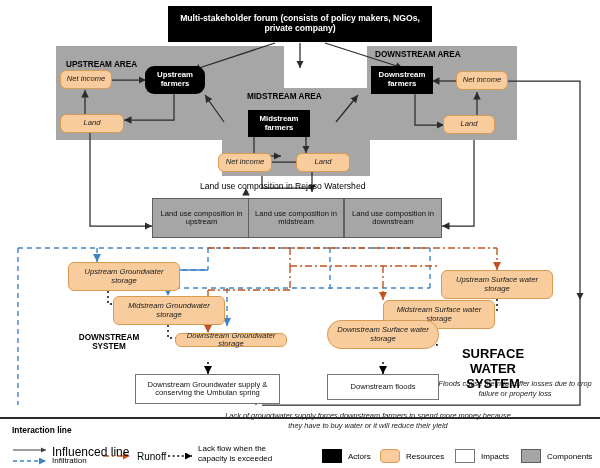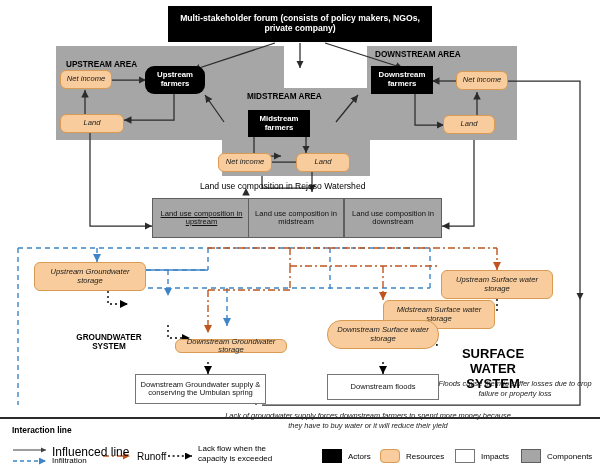--- a/index.html
+++ b/index.html
@@ -162,38 +162,41 @@
   </div>
   <div class="node resource" style="left:456px;top:71px;width:52px;height:19px;font-size:7.6px;">
     <span>Net income</span>
   </div>
   <div class="node resource" style="left:443px;top:115px;width:52px;height:19px;font-size:7.6px;">
     <span>Land</span>
   </div>
 
   <div class="plain" style="left:200px;top:181px;font-size:8.6px;">Land use composition in Rejoso Watershed</div>
 
-  <div class="node component" style="left:152px;top:198px;width:99px;height:40px;font-size:7.6px;padding:0 3px;text-decoration:underline;">
+  <div class="node component" style="left:152px;top:198px;width:99px;height:40px;font-size:7.6px;padding:0 3px;">
     <span>Land use composition in upstream</span>
   </div>
   <div class="node component" style="left:248px;top:198px;width:96px;height:40px;font-size:7.6px;padding:0 3px;">
     <span>Land use composition in midstream</span>
   </div>
   <div class="node component" style="left:344px;top:198px;width:98px;height:40px;font-size:7.6px;padding:0 3px;">
     <span>Land use composition in downstream</span>
   </div>
 
-  <div class="node resource" style="left:34px;top:262px;width:112px;height:29px;font-size:7.6px;padding:0 3px;">
+  <div class="node resource" style="left:68px;top:262px;width:112px;height:29px;font-size:7.6px;padding:0 3px;">
     <span>Upstream Groundwater storage</span>
   </div>
-  <div class="node resource" style="left:175px;top:333px;width:112px;height:14px;font-size:7.6px;padding:0 3px;margin-top:6px;">
+  <div class="node resource" style="left:113px;top:296px;width:112px;height:29px;font-size:7.6px;padding:0 3px;">
+    <span>Midstream Groundwater storage</span>
+  </div>
+  <div class="node resource" style="left:175px;top:333px;width:112px;height:14px;font-size:7.6px;padding:0 3px;">
     <span>Downstream Groundwater storage</span>
   </div>
-  <div class="sysLabel" style="left:63px;top:333px;width:92px;font-size:8.2px;">GROUNDWATER SYSTEM</div>
-  <div class="node impact" style="left:135px;top:374px;width:131px;height:30px;font-size:7.6px;padding:0 4px;">
+  <div class="sysLabel" style="left:63px;top:333px;width:92px;font-size:8.2px;">DOWNSTREAM SYSTEM</div>
+  <div class="node impact" style="left:135px;top:374px;width:145px;height:30px;font-size:7.6px;padding:0 4px;">
     <span>Downstream Groundwater supply &amp; conserving the Umbulan spring</span>
   </div>
 
   <div class="node resource" style="left:441px;top:270px;width:112px;height:29px;font-size:7.6px;padding:0 3px;">
     <span>Upstream Surface water storage</span>
   </div>
   <div class="node resource" style="left:383px;top:300px;width:112px;height:29px;font-size:7.6px;padding:0 3px;">
     <span>Midstream Surface water storage</span>
   </div>
   <div class="node resource" style="left:327px;top:320px;width:112px;height:29px;font-size:7.6px;padding:0 3px;border-radius:14px;">

